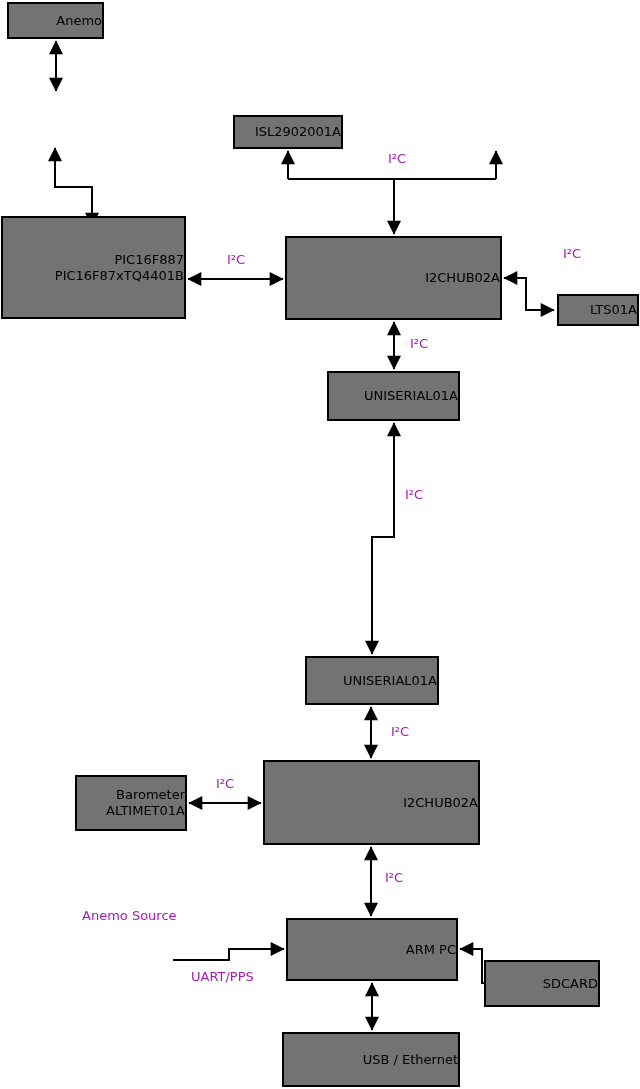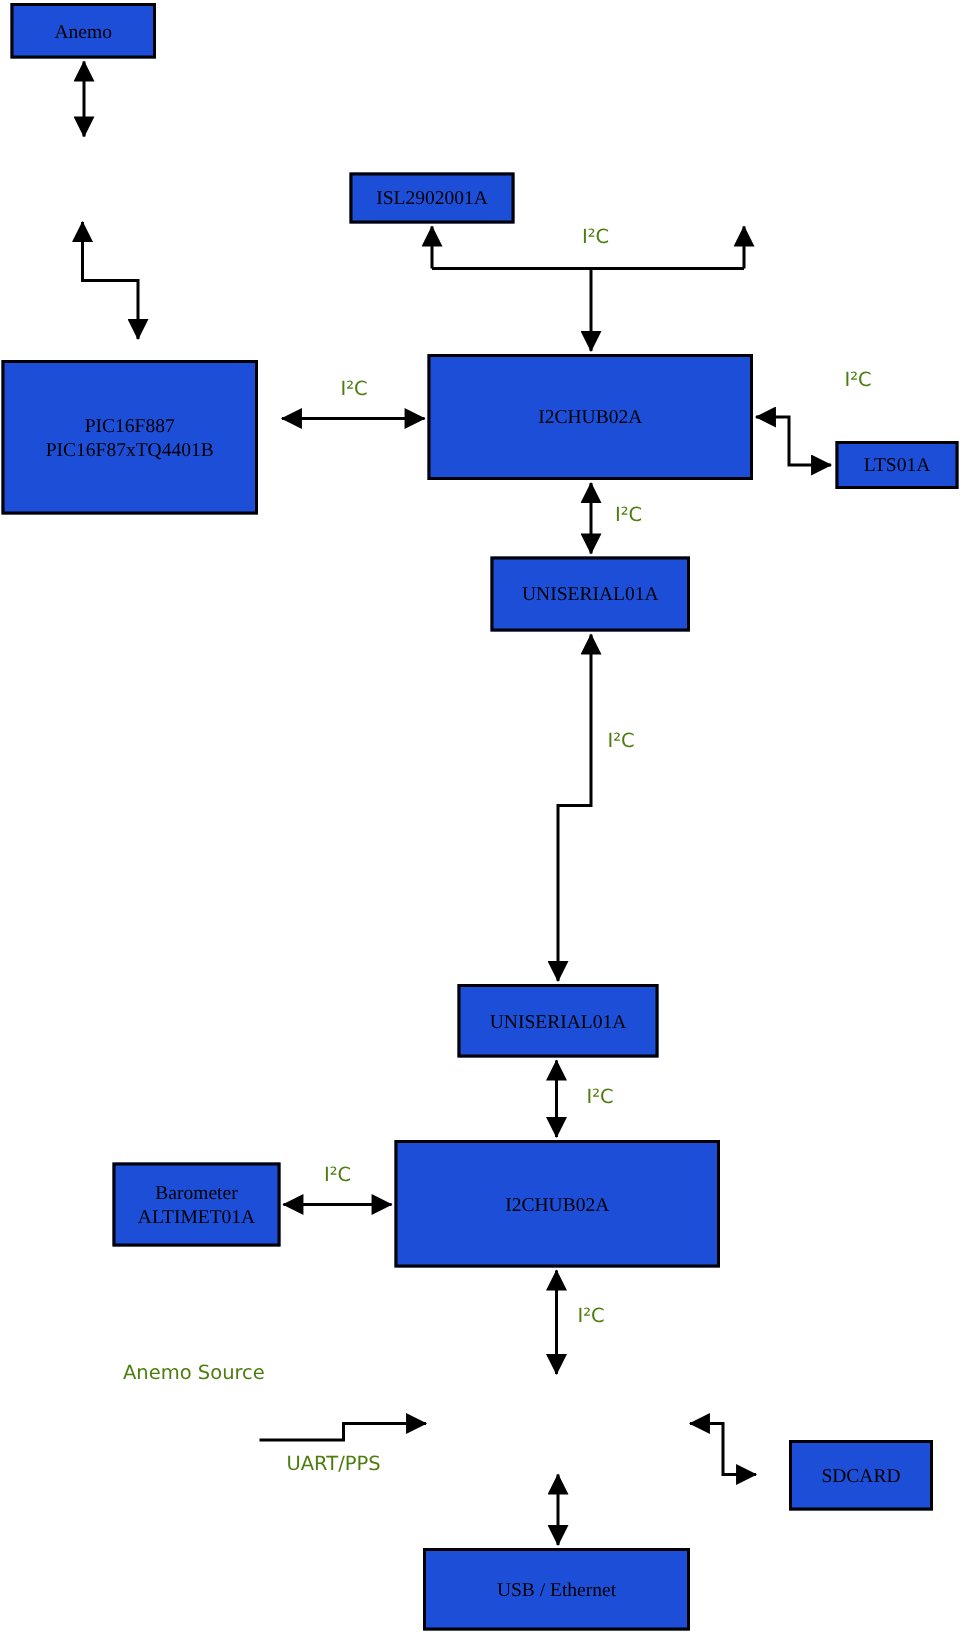--- a/index.html
+++ b/index.html
@@ -9,37 +9,36 @@
     position: relative;
     width: 640px;
     height: 1089px;
     background: #ffffff;
     color: #000000;
     overflow: hidden;
   }
   .node {
     position: absolute;
     border: 2px solid #000000;
-    background: #1d4ed8;
+    background: #737373;
     display: flex;
     flex-direction: column;
-    align-items: center;
+    align-items: flex-end;
     justify-content: center;
     text-align: center;
     font-size: 13px;
     line-height: 16px;
     color: #000000;
-    font-family: Liberation Serif, serif;
   }
   .lbl {
     position: absolute;
     font-size: 13px;
     line-height: 15px;
     white-space: nowrap;
-    color: #4d7c0f;
+    color: #a21caf;
   }
   svg.wires {
     position: absolute;
     left: 0;
     top: 0;
   }
 </style>
 </head>
 <body>
 
@@ -69,21 +68,21 @@
       <path d="M 460 949 L 482 949 L 482 983 L 504 983" marker-start="url(#ah)" marker-end="url(#ah)"></path>
       <path d="M 372 983 L 372 1030" marker-start="url(#ah)" marker-end="url(#ah)"></path>
     </g>
   </svg>
 
   <div class="node" style="left:7px; top:2px; width:97px; height:37px">
     <span>Anemo</span>
   </div>
 
 
-  <div class="node" style="left:1px; top:240px; width:171px; height:103px">
+  <div class="node" style="left:1px; top:216px; width:185px; height:103px">
     <span>PIC16F887</span>
     <span>PIC16F87xTQ4401B</span>
   </div>
 
   <div class="node" style="left:233px; top:115px; width:110px; height:34px">
     <span>ISL2902001A</span>
   </div>
 
 
   <div class="node" style="left:285px; top:236px; width:217px; height:84px">
@@ -105,22 +104,25 @@
   <div class="node" style="left:263px; top:760px; width:217px; height:85px">
     <span>I2CHUB02A</span>
   </div>
 
   <div class="node" style="left:75px; top:775px; width:112px; height:56px">
     <span>Barometer</span>
     <span>ALTIMET01A</span>
   </div>
 
 
+  <div class="node" style="left:286px; top:918px; width:172px; height:63px">
+    <span>ARM PC</span>
+  </div>
 
-  <div class="node" style="left:526px; top:960px; width:96px; height:47px">
+  <div class="node" style="left:484px; top:960px; width:116px; height:47px">
     <span>SDCARD</span>
   </div>
 
   <div class="node" style="left:282px; top:1032px; width:178px; height:55px">
     <span>USB / Ethernet</span>
   </div>
 
   <div class="lbl" style="left:388px; top:151px">I²C</div>
   <div class="lbl" style="left:227px; top:252px">I²C</div>
   <div class="lbl" style="left:563px; top:246px">I²C</div>

